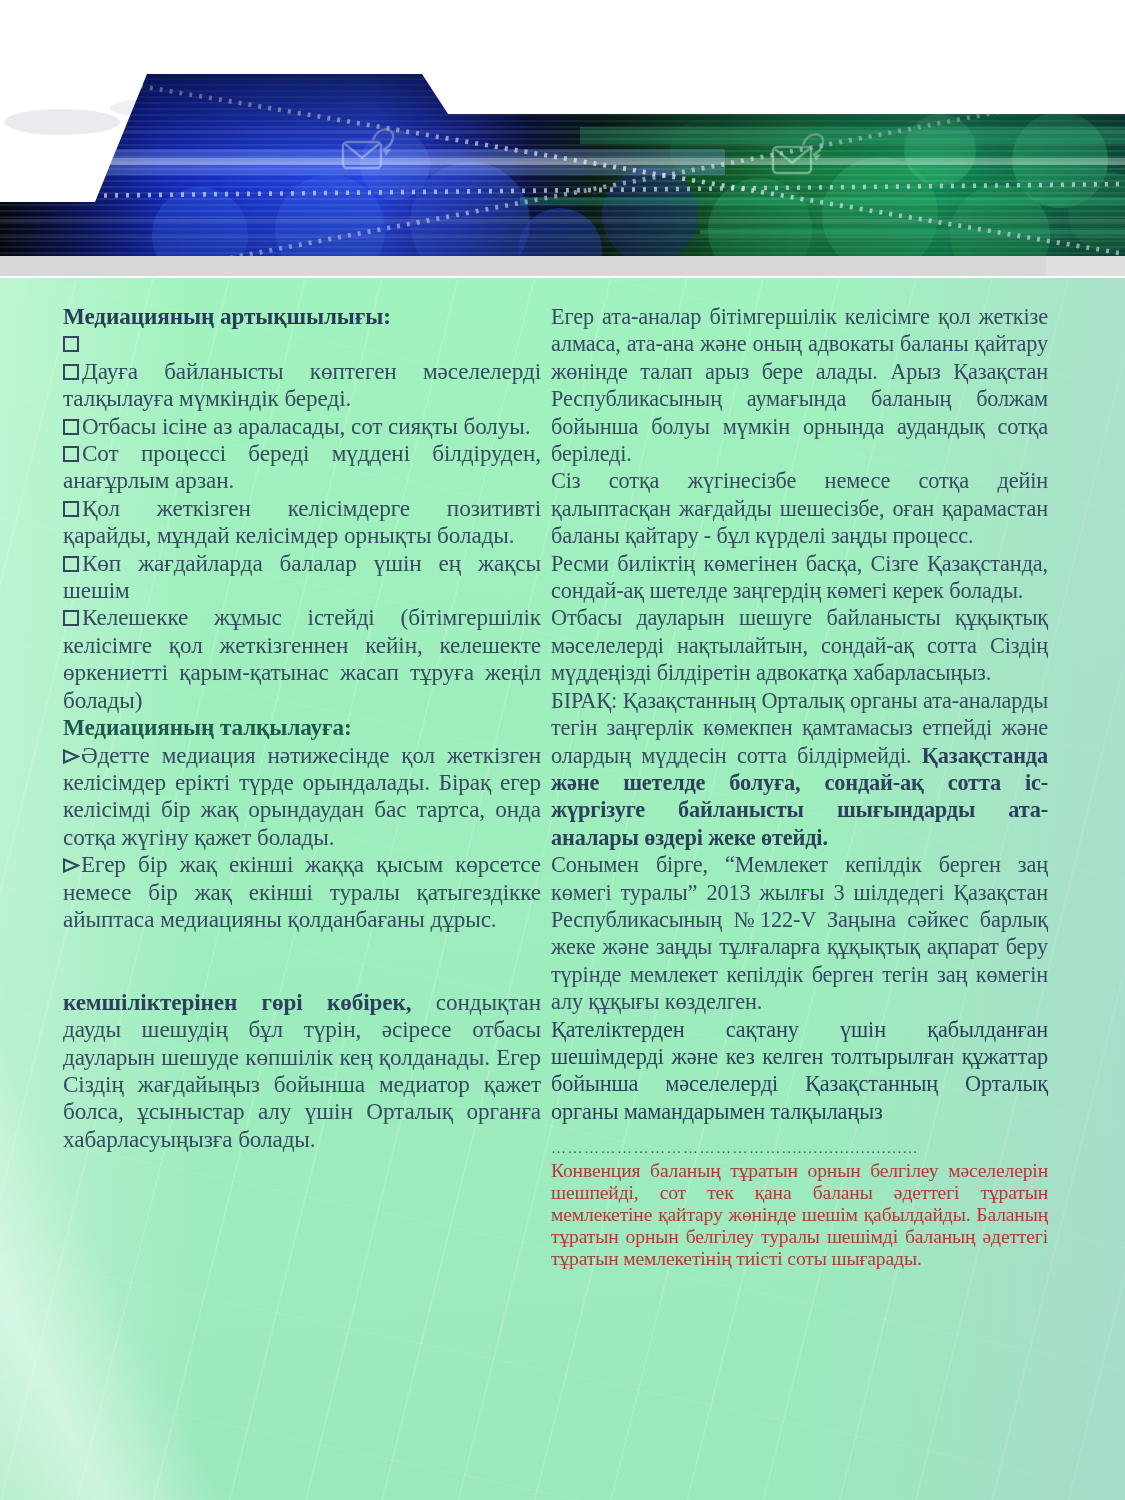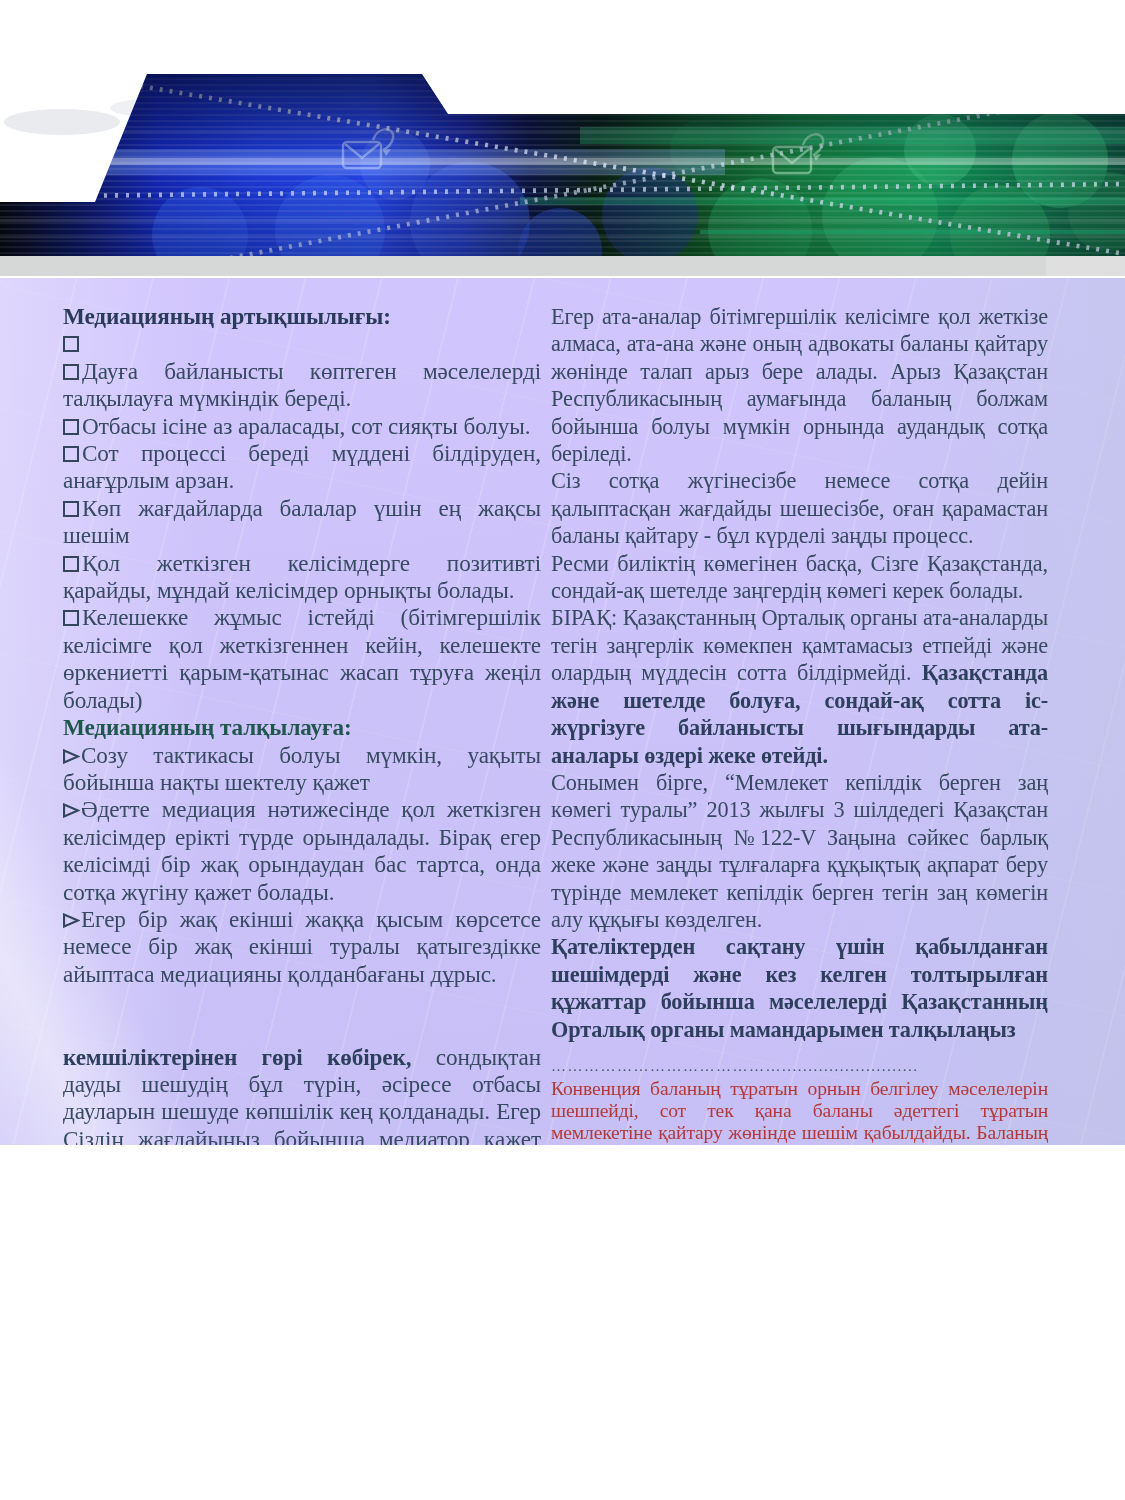--- a/index.html
+++ b/index.html
@@ -1,19 +1,19 @@
 <!DOCTYPE html>
 <html lang="kk"><head>
 <meta charset="utf-8">
 <style>
   html,body{margin:0;padding:0;background:#ffffff;}
   .page{
-    position:relative;width:1125px;height:1145px;overflow:hidden;
+    position:relative;width:1125px;height:1500px;overflow:hidden;
     font-family:"Liberation Serif","DejaVu Serif",serif;
-    background-color:#c4b5fd;
+    background-color:#86efac;
   }
   
   .page::before{
     content:"";position:absolute;left:0;right:0;top:276px;bottom:0;pointer-events:none;
     background:
       linear-gradient(90deg, rgba(255,255,255,.30) 0%, rgba(255,255,255,0) 18%, rgba(255,255,255,0) 72%, rgba(186,201,221,.38) 100%),
       linear-gradient(64deg, rgba(255,255,255,0) 0%, rgba(255,255,255,.42) 6%, rgba(255,255,255,0) 13%),
       repeating-linear-gradient(104deg, rgba(255,255,255,.14) 0 2px, rgba(255,255,255,0) 2px 74px),
       repeating-linear-gradient(12deg, rgba(255,255,255,.08) 0 1px, rgba(255,255,255,0) 1px 120px),
       linear-gradient(175deg, rgba(255,255,255,.22) 0%, rgba(203,214,228,.30) 100%);
@@ -21,21 +21,21 @@
   .banner{position:absolute;top:0;left:0;width:1125px;height:278px;background:#ffffff;}
   .banner svg{display:block;}
 
   .col{position:absolute;top:303px;color:#374a62;text-align:justify;}
   .col-left{left:63px;width:478px;font-size:23.2px;line-height:27.4px;letter-spacing:-0.1px;}
   .col-right{left:551px;width:497px;font-size:22.3px;line-height:27.4px;letter-spacing:-0.15px;}
   .para{margin:0;}
   .h-navy{font-weight:bold;color:#2a3b5a;}
   .h-teal{font-weight:bold;color:#1f564d;}
   .para b{font-weight:bold;color:#2d3f5c;}
-  .emph{font-weight:bold;color:#2d3f5c;}
+  .emph{font-weight:normal;color:#2d3f5c;}
   .gap{height:28px;}
   .dots{font-size:15px;line-height:18px;letter-spacing:1.5px;color:#44546a;text-align:left;margin-top:14px;}
   .note{color:#b43838;font-size:19.6px;line-height:22px;margin-top:3px;}
   .bullet-sq{
     display:inline-block;width:12px;height:12px;border:2.6px solid #34465e;
     margin-right:3px;transform:translateY(1px);
   }
   .bullet-ar{display:inline-block;width:17px;height:15px;margin-right:1px;color:#34465e;vertical-align:-1px;}
   .bullet-ar svg{display:block;}
 </style>
@@ -140,39 +140,37 @@
       <rect x="1046" y="256" width="79" height="20" fill="#dedfde"></rect>
     </svg>
   </div>
 
   <div class="col col-left" id="col-left">
       <div class="para h-navy"><span>Медиацияның артықшылығы:</span></div>
       <div class="para"><span class="bullet-sq"></span></div>
       <div class="para"><span class="bullet-sq"></span><span>Дауға байланысты көптеген мәселелерді талқылауға мүмкіндік береді.</span></div>
       <div class="para"><span class="bullet-sq"></span><span>Отбасы ісіне аз араласады, сот сияқты болуы.</span></div>
       <div class="para"><span class="bullet-sq"></span><span>Сот процессі береді мүддені білдіруден, анағұрлым арзан.</span></div>
+      <div class="para"><span class="bullet-sq"></span><span>Қол жеткізген келісімдерге позитивті қарайды, мұндай келісімдер орнықты болады.</span></div>
       <div class="para"><span class="bullet-sq"></span><span>Көп жағдайларда балалар үшін ең жақсы шешім</span></div>
-      <div class="para"><span class="bullet-sq"></span><span>Қол жеткізген келісімдерге позитивті қарайды, мұндай келісімдер орнықты болады.</span></div>
       <div class="para"><span class="bullet-sq"></span><span>Келешекке жұмыс істейді (бітімгершілік келісімге қол жеткізгеннен кейін, келешекте өркениетті қарым-қатынас жасап тұруға жеңіл болады)</span></div>
       <div class="para h-teal"><span>Медиацияның талқылауға:</span></div>
-      <div class="para"><span class="bullet-ar"><svg width="17" height="15" viewBox="0 0 17 15">
-            <polygon points="1,1.5 15,7.5 1,13.5" fill="none" stroke="currentColor" stroke-width="2.2"></polygon>
-          </svg></span><span>Созу тактикасы болуы мүмкін, уақыты бойынша нақты шектелу қажет</span></div>
       <div class="para"><span class="bullet-ar"><svg width="17" height="15" viewBox="0 0 17 15">
             <polygon points="1,1.5 15,7.5 1,13.5" fill="none" stroke="currentColor" stroke-width="2.2"></polygon>
           </svg></span><span>Әдетте медиация нәтижесінде қол жеткізген келісімдер ерікті түрде орындалады. Бірақ егер келісімді бір жақ орындаудан бас тартса, онда сотқа жүгіну қажет болады.</span></div>
       <div class="para"><span class="bullet-ar"><svg width="17" height="15" viewBox="0 0 17 15">
             <polygon points="1,1.5 15,7.5 1,13.5" fill="none" stroke="currentColor" stroke-width="2.2"></polygon>
           </svg></span><span>Егер бір жақ екінші жаққа қысым көрсетсе немесе бір жақ екінші туралы қатыгездікке айыптаса медиацияны қолданбағаны дұрыс.</span></div>
       <div class="gap"></div>
       <div class="para"><br><b>кемшіліктерінен гөрі көбірек,</b> <span>сондықтан дауды шешудің бұл түрін, әсіресе отбасы дауларын шешуде көпшілік кең қолданады. Егер Сіздің жағдайыңыз бойынша медиатор қажет болса, ұсыныстар алу үшін Орталық органға хабарласуыңызға болады.</span></div>
     </div>
   <div class="col col-right" id="col-right">
       <div class="para"><span>Егер ата-аналар бітімгершілік келісімге қол жеткізе алмаса, ата-ана және оның адвокаты баланы қайтару жөнінде талап арыз бере алады. Арыз Қазақстан Республикасының аумағында баланың болжам бойынша болуы мүмкін орнында аудандық сотқа беріледі.</span></div>
       <div class="para"><span>Сіз сотқа жүгінесізбе немесе сотқа дейін қалыптасқан жағдайды шешесізбе, оған қарамастан баланы қайтару - бұл күрделі заңды процесс.</span></div>
       <div class="para"><span>Ресми биліктің көмегінен басқа, Сізге Қазақстанда, сондай-ақ шетелде заңгердің көмегі керек болады.</span></div>
+      <div class="para"><span>Отбасы дауларын шешуге байланысты құқықтық мәселелерді нақтылайтын, сондай-ақ сотта Сіздің мүддеңізді білдіретін адвокатқа хабарласыңыз.</span></div>
       <div class="para"><span>БІРАҚ: Қазақстанның Орталық органы ата-аналарды тегін заңгерлік көмекпен қамтамасыз етпейді және олардың мүддесін сотта білдірмейді. </span><b>Қазақстанда және шетелде болуға, сондай-ақ сотта іс-жүргізуге байланысты шығындарды ата-аналары өздері жеке өтейді.</b></div>
       <div class="para"><span>Сонымен бірге, “Мемлекет кепілдік берген заң көмегі туралы” 2013 жылғы 3 шілдедегі Қазақстан Республикасының №122-V Заңына сәйкес барлық жеке және заңды тұлғаларға құқықтық ақпарат беру түрінде мемлекет кепілдік берген тегін заң көмегін алу құқығы көзделген.</span></div>
       <div class="para emph"><span>Қателіктерден сақтану үшін қабылданған шешімдерді және кез келген толтырылған құжаттар бойынша мәселелерді Қазақстанның Орталық органы мамандарымен талқылаңыз</span></div>
       <div class="dots"><span>……………………………………..........................</span></div>
       <div class="note"><span>Конвенция баланың тұратын орнын белгілеу мәселелерін шешпейді, сот тек қана баланы әдеттегі тұратын мемлекетіне қайтару жөнінде шешім қабылдайды. Баланың тұратын орнын белгілеу туралы шешімді баланың әдеттегі тұратын мемлекетінің тиісті соты шығарады.</span></div>
     </div>
 </div>
 
 </body></html>

